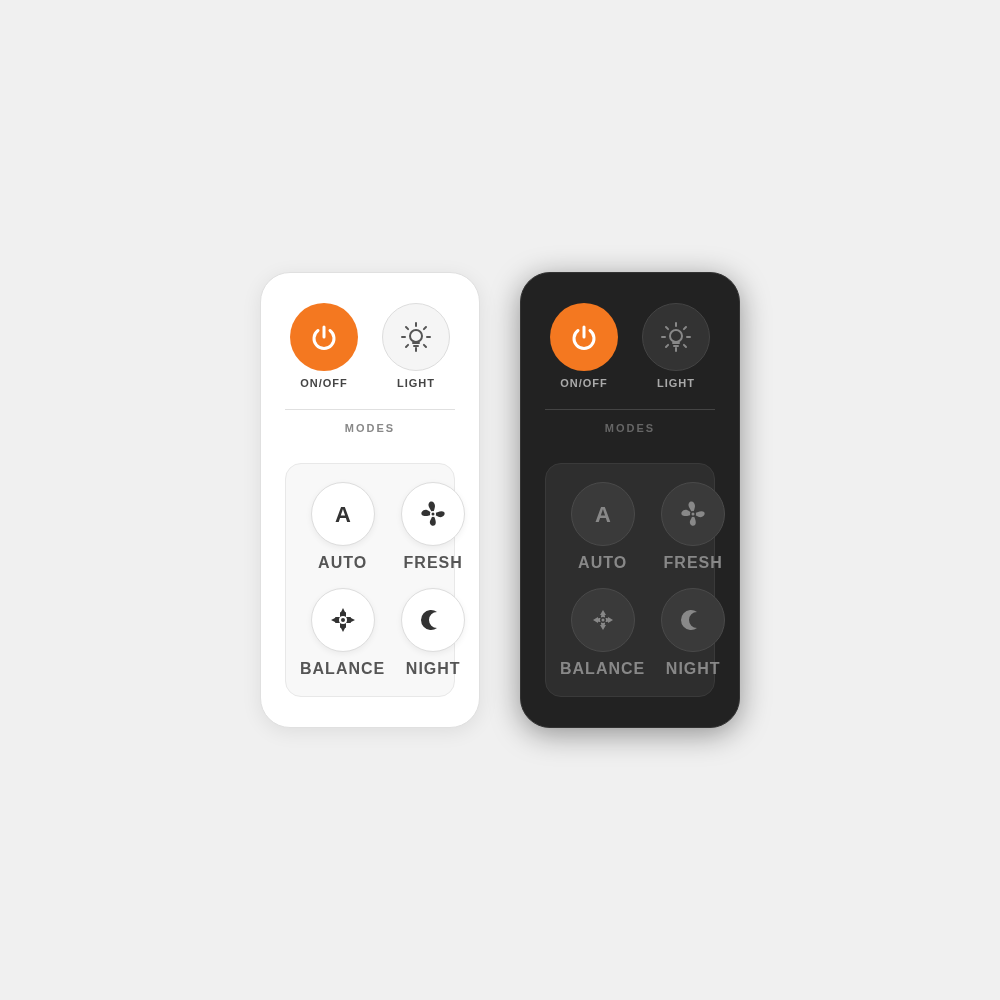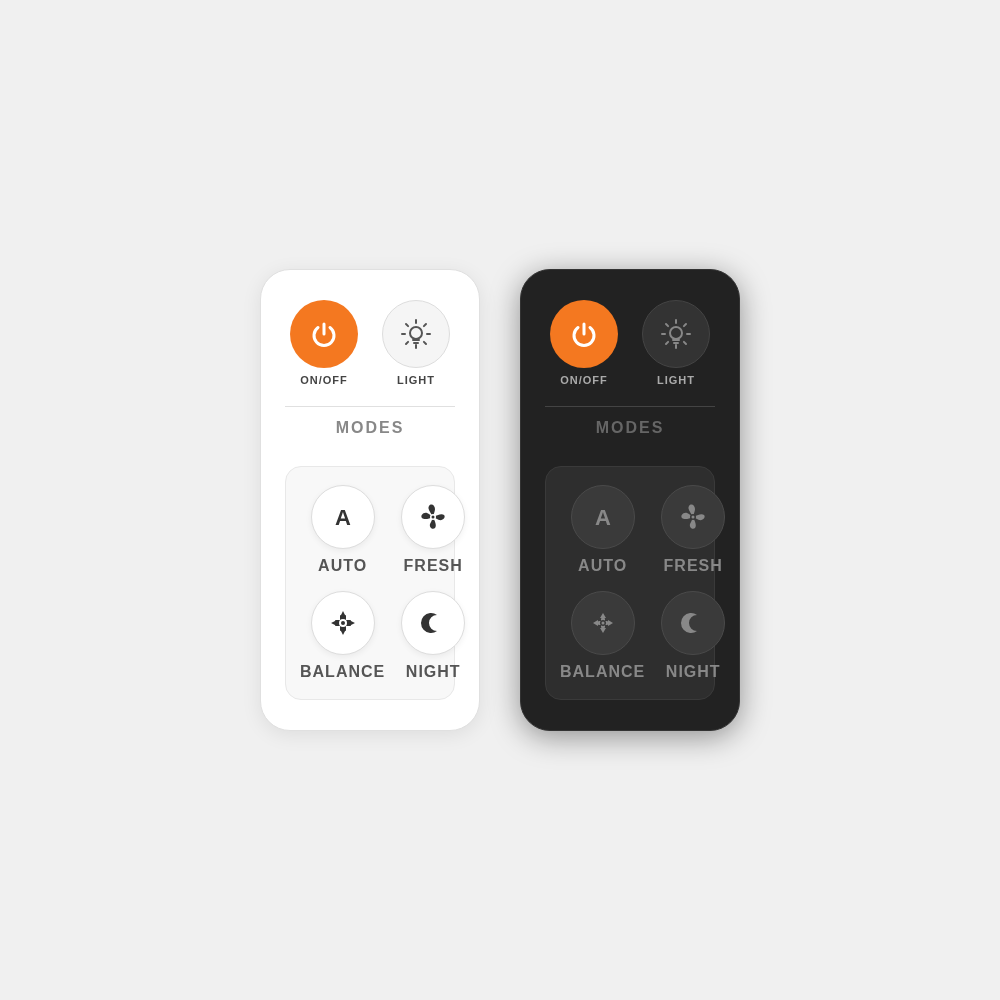--- a/index.html
+++ b/index.html
@@ -108,21 +108,21 @@
     .remote-white .divider {
       background: #e0e0e0;
     }
 
     .remote-black .divider {
       background: #444;
     }
 
     
     .modes-label {
-      font-size: 16px;
+      font-size: 11px;
       font-weight: 700;
       letter-spacing: 2px;
       text-transform: uppercase;
       margin-bottom: 29px;
     }
 
     .remote-white .modes-label {
       color: #888;
     }
 

